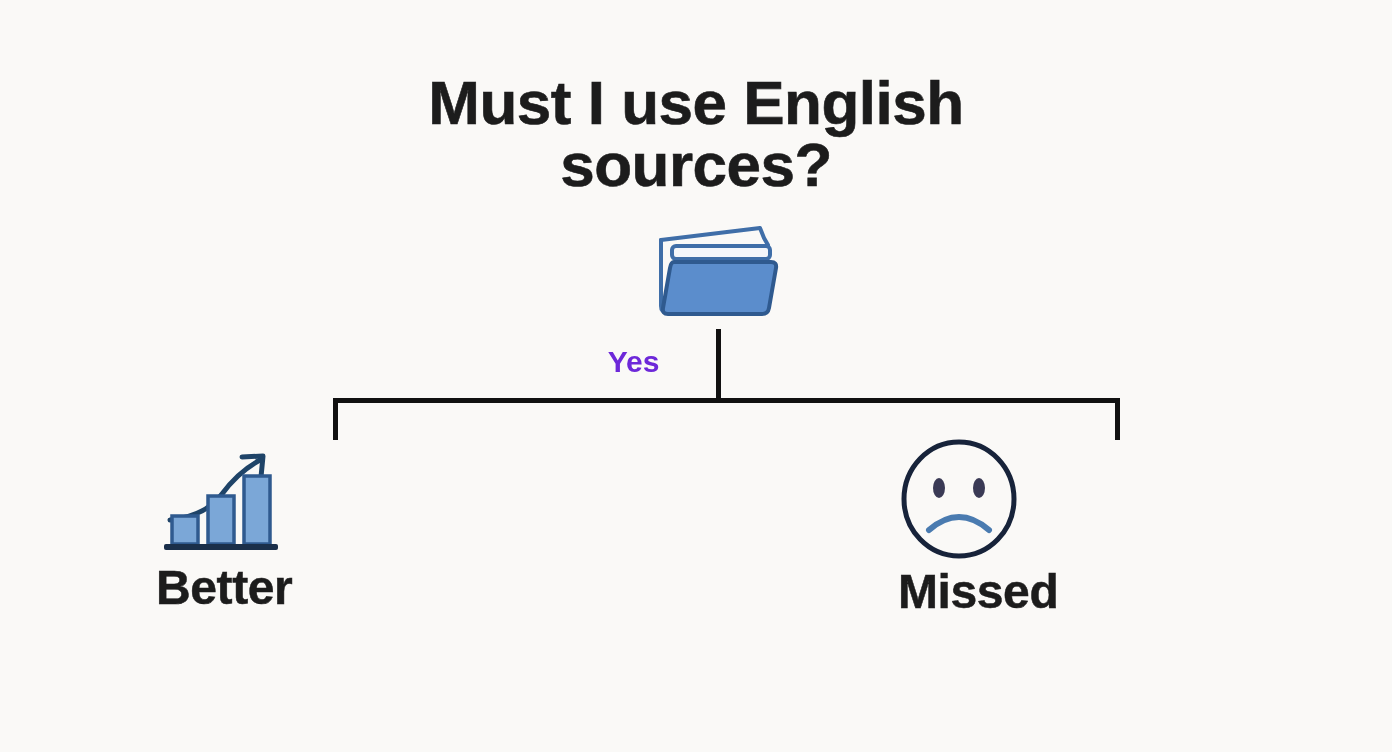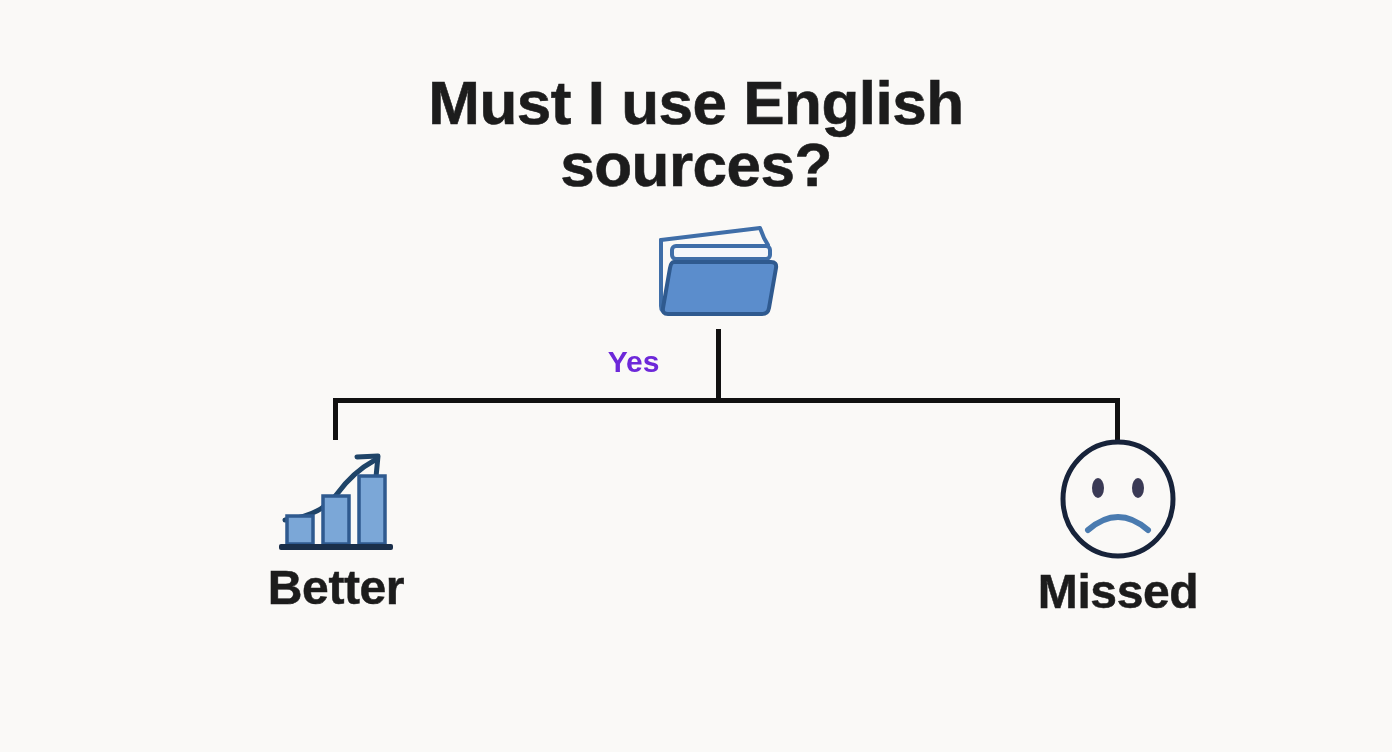--- a/index.html
+++ b/index.html
@@ -62,21 +62,21 @@
     font-size: 30px;
     font-weight: bold;
     color: #6d28d9;
     letter-spacing: 0px;
     margin-top: 8px;
   }
 
   
   .node {
     position: absolute;
-    text-align: center;
+    text-align: left;
   }
   .node-icon {
     display: block;
     margin: 0 auto;
   }
   .node-label {
     font-size: 48px;
     font-weight: bold;
     line-height: 1.18;
     color: #1c1c1c;

